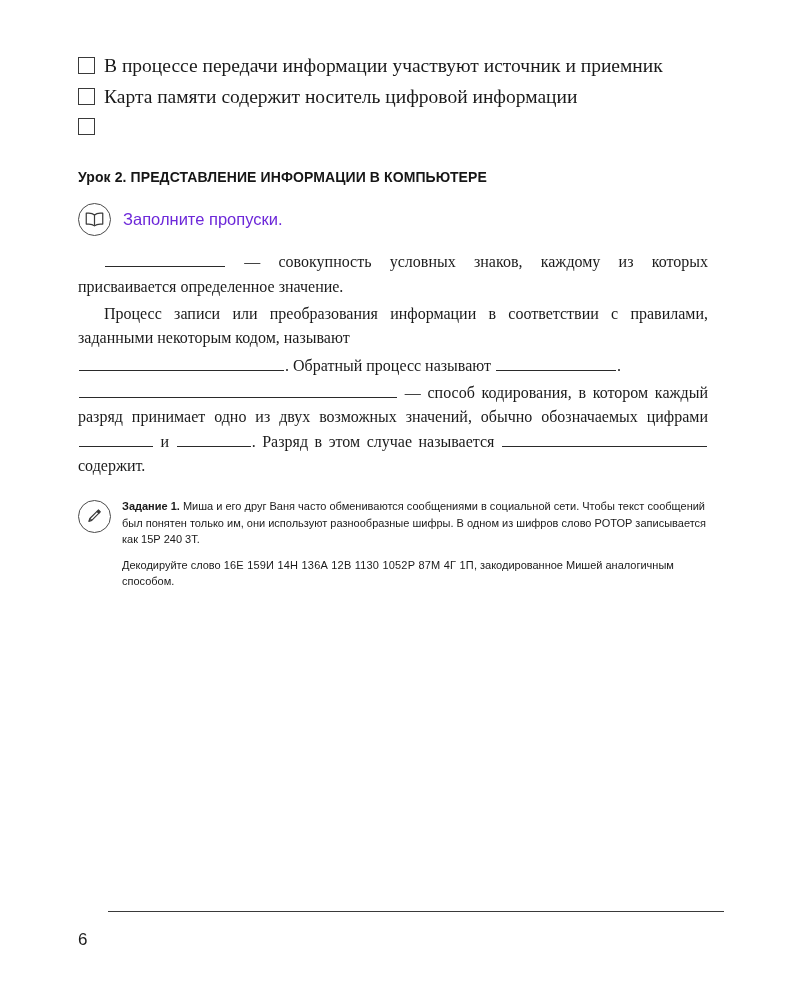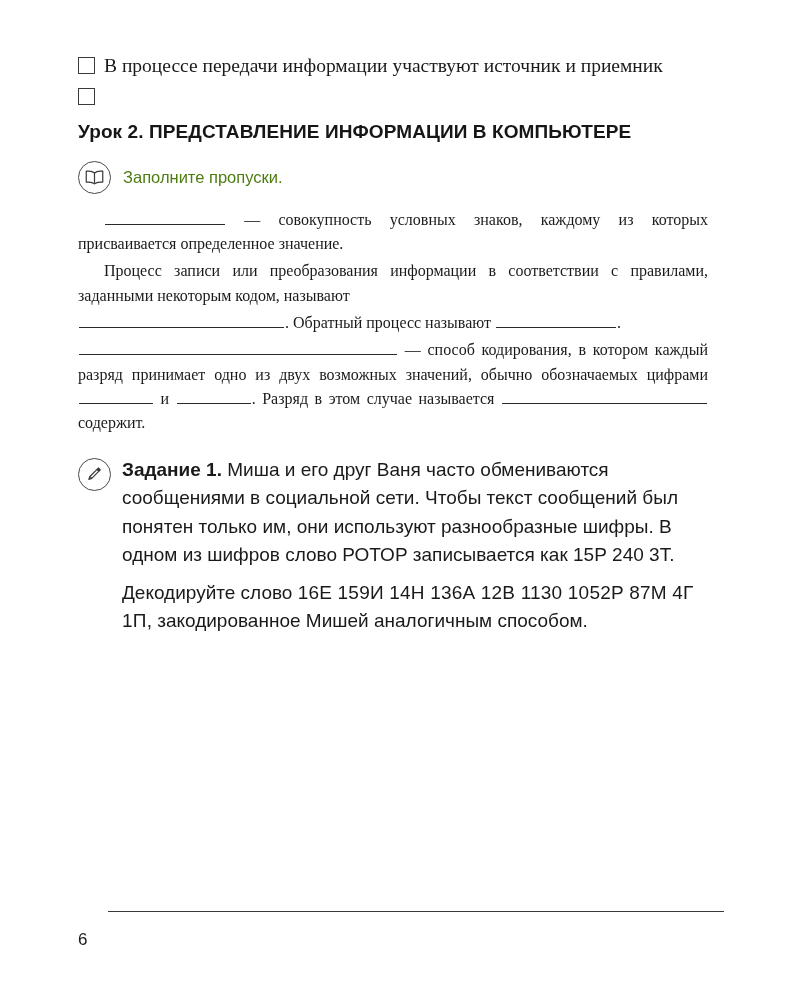--- a/index.html
+++ b/index.html
@@ -49,24 +49,24 @@
     text-align: justify;
     text-justify: inter-word;
     max-width: 615px;
   }
   .check-text.j {
     text-align-last: left;
   }
 
   
   .lesson-title {
-    margin-top: 16px;
+    margin-top: 34px;
     margin-bottom: 18px;
     font-family: "Liberation Sans", sans-serif;
-    font-size: 19px;
+    font-size: 14px;
     font-weight: bold;
     letter-spacing: 0.1px;
     color: #161616;
     white-space: nowrap;
   }
 
   
   .icon-row {
     display: flex;
     align-items: center;
@@ -80,21 +80,21 @@
     border: 1.6px solid #4a4a4a;
     display: flex;
     align-items: center;
     justify-content: center;
     margin-right: 12px;
     background: #fff;
   }
   .icon-row .instr {
     font-family: "Liberation Sans", sans-serif;
     font-size: 16.5px;
-    color: #4d7c0f;
+    color: #6d28d9;
   }
 
   
   .fill-block {
     margin-top: 10px;
   }
   p.body {
     font-size: 16px;
     line-height: 1.52;
     margin: 0 0 3px 0;
@@ -136,21 +136,21 @@
     border: 1.6px solid #4a4a4a;
     display: flex;
     align-items: center;
     justify-content: center;
     margin-right: 11px;
     margin-top: 2px;
     background: #fff;
   }
   .task-body {
     font-family: "Liberation Sans", sans-serif;
-    font-size: 19px;
+    font-size: 11px;
     line-height: 1.5;
     max-width: 600px;
     text-align: left;
   }
   .task-body b {
     font-weight: bold;
   }
   .task-body p {
     margin: 0 0 9px 0;
   }
@@ -182,20 +182,24 @@
 
 <div class="page">
 
   <div class="check-list">
 
     <div class="check-item">
       <span class="checkbox"></span>
       <span class="check-text j">В процессе передачи информации участвуют источник и приемник</span>
     </div>
 
+    <div class="check-item">
+      <span class="checkbox"></span>
+      <span class="check-text">Карта памяти содержит носитель цифровой информации</span>
+    </div>
 
     <div class="check-item">
       <span class="checkbox"></span>
     </div>
 
   </div>
 
   <div class="lesson-title">Урок 2. ПРЕДСТАВЛЕНИЕ ИНФОРМАЦИИ В КОМПЬЮТЕРЕ</div>
 
   <div class="icon-row">

